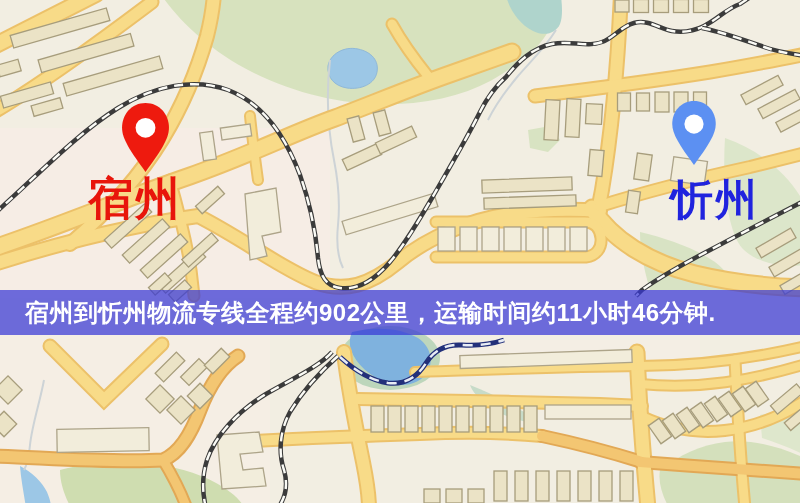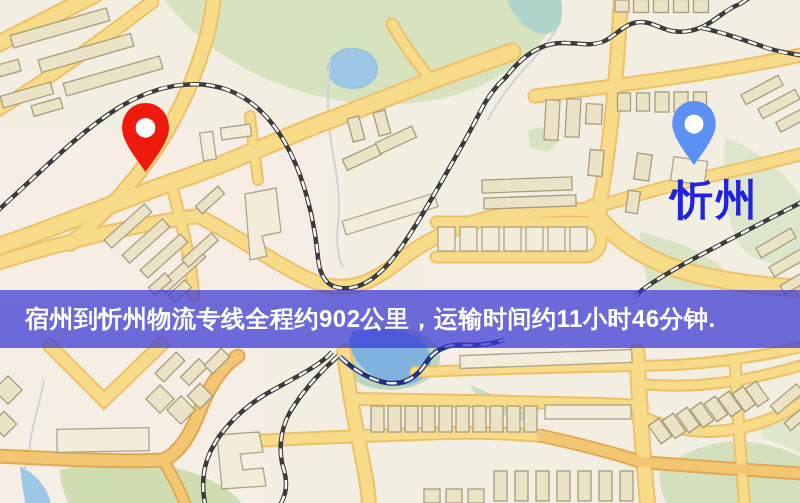--- a/index.html
+++ b/index.html
@@ -12,21 +12,21 @@
   .pin{position:absolute;}
   .pin-origin{left:122px;top:103px;width:47px;height:69px;}
   .pin-dest{left:672px;top:101px;width:44px;height:64px;}
   .city-label{
     position:absolute;font-weight:bold;letter-spacing:2px;line-height:1;
     white-space:nowrap;user-select:none;
   }
   .label-origin{left:88px;top:176px;font-size:45px;}
   .label-dest{left:640px;top:179px;font-size:42px;margin-left:31px;}
   .banner{
-    position:absolute;left:0;top:290px;width:800px;height:58px;
+    position:absolute;left:0;top:290px;width:800px;height:45px;
     display:flex;align-items:center;box-sizing:border-box;padding-left:25px;
   }
   .banner span{
     font-size:24px;font-weight:600;letter-spacing:0.5px;white-space:nowrap;
   }
   .road-c{stroke:#ECC169;fill:none;stroke-linecap:round;}
   .road-f{stroke:#F8DB88;fill:none;stroke-linecap:round;}
   .road-co{stroke:#E2A855;fill:none;stroke-linecap:round;}
   .road-fo{stroke:#F3C672;fill:none;stroke-linecap:round;}
   .bld{fill:#EBE3C6;stroke:#A79D7C;stroke-width:1.3;}
@@ -291,20 +291,21 @@
         <use href="#rw6" class="rail-d"></use>
       <use href="#rw5" class="rail-nb"></use>
         <use href="#rw5" class="rail-nd"></use>
     </g>
   </svg>
 
   <svg class="pin pin-origin" viewBox="-17 -36 34 50">
     <path d="M0,-36 C-10,-36 -17,-28 -17,-18 C-17,-10 -11,-1 0,14 C11,-1 17,-10 17,-18 C17,-28 10,-36 0,-36 Z" fill="#EE1A0E"></path>
     <circle cx="0" cy="-18" r="7.2" fill="#FFFFFF"></circle>
   </svg>
+  <div class="city-label label-origin" style="color: rgb(232, 21, 11);">宿州</div>
 
   <svg class="pin pin-dest" viewBox="-17 -36 34 50">
     <path d="M0,-36 C-10,-36 -17,-28 -17,-18 C-17,-10 -11,-1 0,14 C11,-1 17,-10 17,-18 C17,-28 10,-36 0,-36 Z" fill="#5C90F2"></path>
     <circle cx="0" cy="-18" r="7.5" fill="#FFFFFF"></circle>
   </svg>
   <div class="city-label label-dest" style="color: rgb(32, 35, 222);">忻州</div>
 
   <div class="banner" style="background: rgba(56, 56, 214, 0.72); color: rgb(255, 255, 255);">
     <span>宿州到忻州物流专线全程约902公里，运输时间约11小时46分钟.</span>
   </div>

